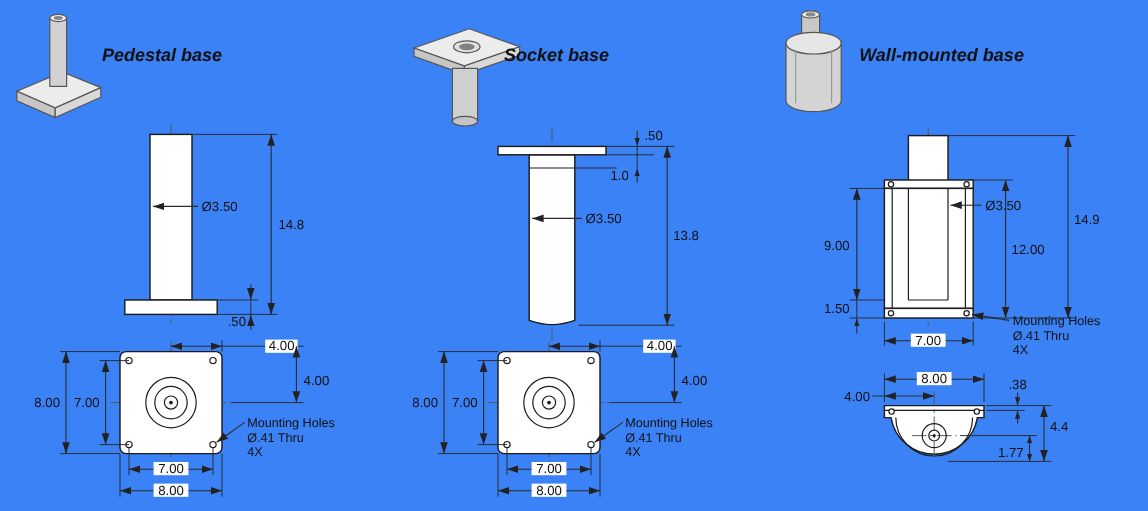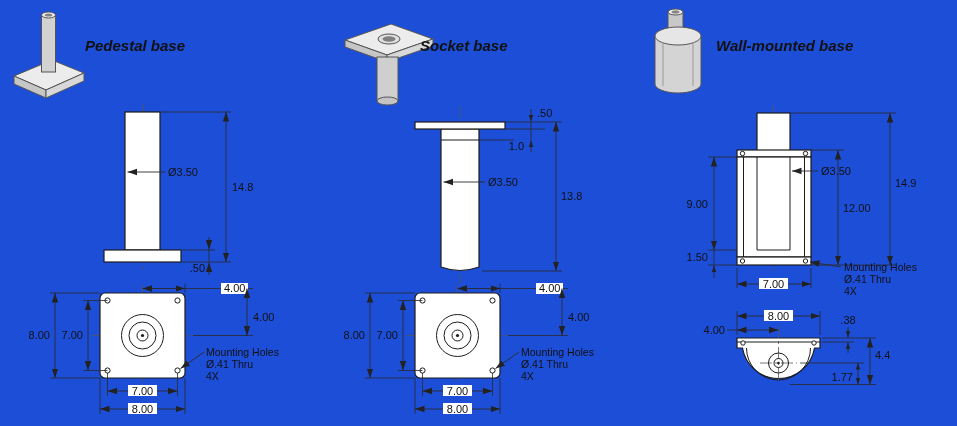--- a/index.html
+++ b/index.html
@@ -1,16 +1,16 @@
 <!DOCTYPE html>
 <html><head>
 <meta charset="utf-8">
 <style>
   html,body{margin:0;padding:0;background:#ffffff;}
-  .stage{position:relative;width:957px;height:426px;background:#1d4ed8;overflow:hidden;}
+  .stage{position:relative;width:957px;height:426px;background:#3b82f6;overflow:hidden;}
   svg{display:block;font-family:"Liberation Sans",sans-serif;}
   svg text{font:11px "Liberation Sans",sans-serif;fill:#111111;}
   text.title{font:italic bold 15px "Liberation Sans",sans-serif;fill:#111111;}
   text.note{font-size:10.5px;}
   .mid{text-anchor:middle;}
   .end{text-anchor:end;}
   .outline{fill:#ffffff;stroke:#1c1c1c;stroke-width:1.2;}
   .thin{fill:none;stroke:#1c1c1c;stroke-width:1;}
   .dim{fill:none;stroke:#2a2a2a;stroke-width:0.9;}
   .ext{fill:none;stroke:#2a2a2a;stroke-width:0.8;}

